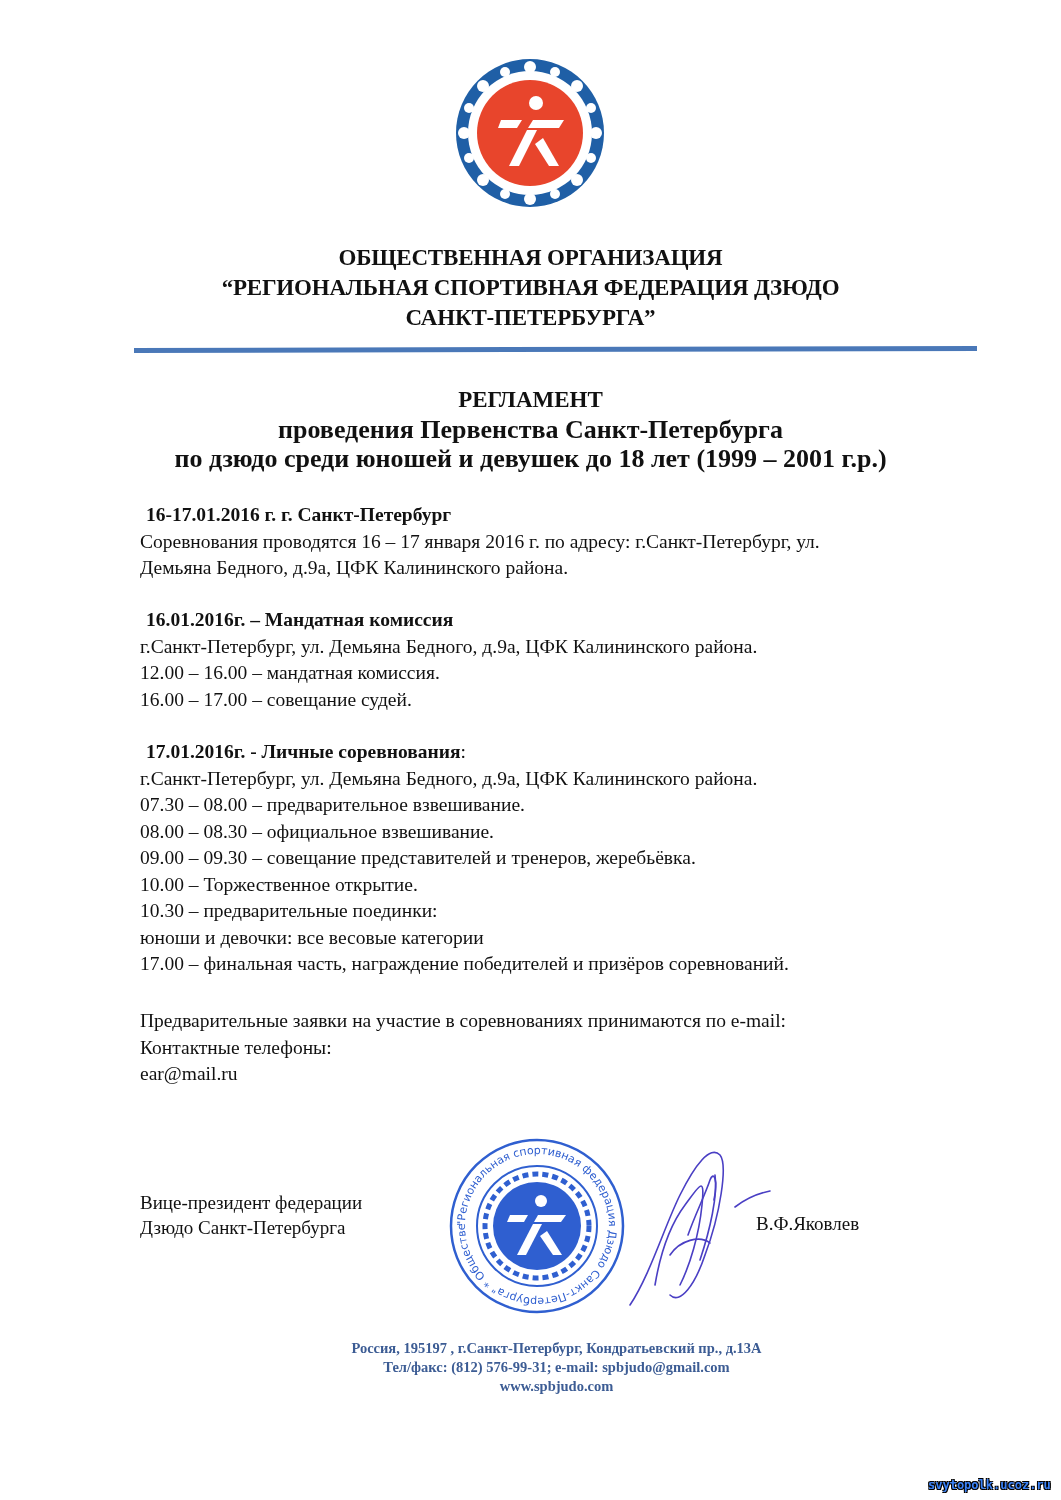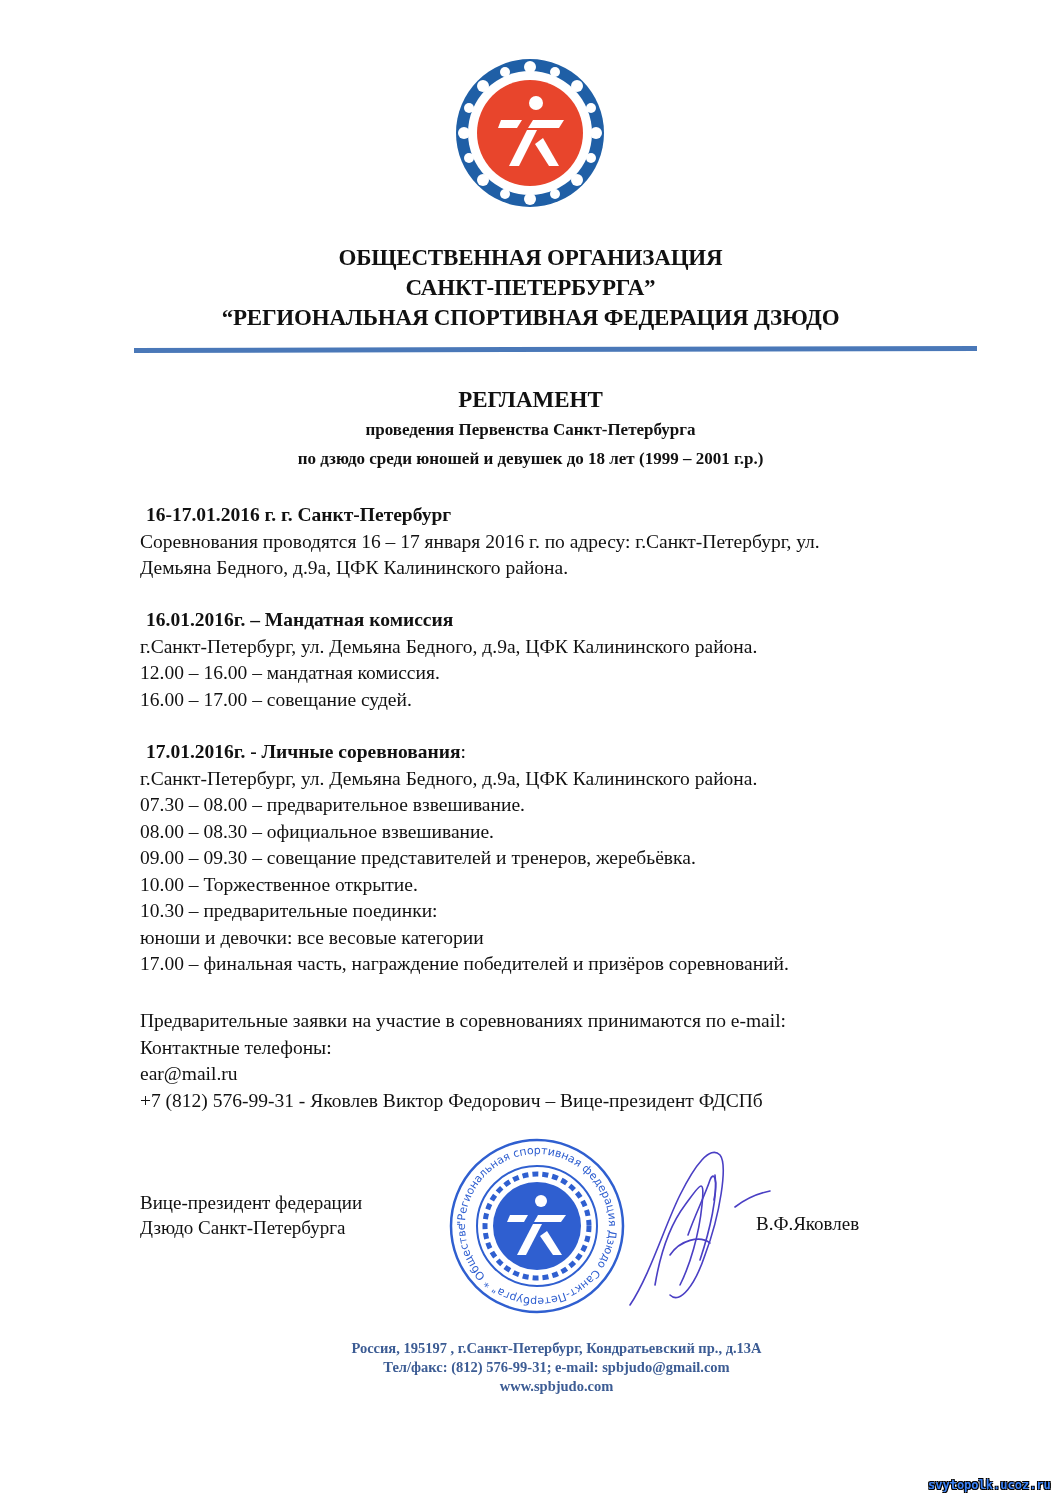--- a/index.html
+++ b/index.html
@@ -6,21 +6,21 @@
   body { width:1061px; height:1500px; position:relative; overflow:hidden;
          font-family:"Liberation Serif", serif; color:#111; }
   .abs { position:absolute; }
   .logo { left:455px; top:58px; width:150px; height:150px; }
   .org { left:0; width:1061px; text-align:center; font-weight:bold;
          font-size:23px; line-height:30px; top:243px; letter-spacing:-0.2px; }
   .rule { left:134px; top:347px; width:843px; height:5px; background:#4a78b8;
           transform:rotate(-0.15deg); }
   .title { left:0; width:1061px; text-align:center; font-weight:bold; top:385px; }
   .title .t1 { font-size:23px; line-height:30px; }
-  .title .t2 { font-size:17px; line-height:29px; }
+  .title .t2 { font-size:26px; line-height:29px; }
   .body-block { left:140px; width:880px; font-size:19.5px; line-height:26.5px; }
   .body-block .h { font-weight:bold;margin-left:6px; }
   .sig-left { left:140px; top:1190px; font-size:19px; line-height:25px; }
   .sig-right { left:756px; top:1213px; font-size:19px; }
   .stamp { left:448px; top:1137px; width:178px; height:178px; }
   .signature { left:610px; top:1135px; width:180px; height:180px; }
   .footer { left:0; width:1113px; text-align:center; top:1339px; color:#3c5c94;
             font-weight:bold; font-size:14.5px; line-height:19px; }
   .watermark { left:928px; top:1478px; font-family:"DejaVu Sans Mono", monospace;
                font-size:12px; font-weight:bold; color:#3b82f6;
@@ -56,22 +56,22 @@
     <circle cx="81" cy="45" r="7" fill="#ffffff"></circle>
     <polygon points="46,62 67,62 62,70 43,70" fill="#ffffff"></polygon>
     <polygon points="78,62 109,62 104,70 73,70" fill="#ffffff"></polygon>
     <polygon points="72,72 82,72 64,108 54,108" fill="#ffffff"></polygon>
     <polygon points="80,86 88,80 104,108 94,108" fill="#ffffff"></polygon>
   </svg>
 </div>
 
 <div class="abs org">
   <div>ОБЩЕСТВЕННАЯ ОРГАНИЗАЦИЯ</div>
+  <div>“РЕГИОНАЛЬНАЯ СПОРТИВНАЯ ФЕДЕРАЦИЯ ДЗЮДО</div>
   <div>САНКТ-ПЕТЕРБУРГА”</div>
-  <div>“РЕГИОНАЛЬНАЯ СПОРТИВНАЯ ФЕДЕРАЦИЯ ДЗЮДО</div>
 </div>
 
 <div class="abs rule"></div>
 
 <div class="abs title">
   <div class="t1">РЕГЛАМЕНТ</div>
   <div class="t2">проведения Первенства Санкт-Петербурга</div>
   <div class="t2">по дзюдо среди юношей и девушек до 18 лет (1999 – 2001 г.р.)</div>
 </div>
 
@@ -97,21 +97,20 @@
   <div>10.00 – Торжественное открытие.</div>
   <div>10.30 – предварительные поединки:</div>
   <div>юноши и девочки: все весовые категории</div>
   <div>17.00 – финальная часть, награждение победителей и призёров соревнований.</div>
 </div>
 
 <div class="abs body-block" style="top:1008px;">
   <div>Предварительные заявки на участие в соревнованиях принимаются по e-mail:</div>
   <div>Контактные телефоны:</div>
   <div>ear@mail.ru</div>
-  <div>+7 (812) 576-99-31  - Яковлев Виктор Федорович – Вице-президент ФДСПб</div>
 </div>
 
 <div class="abs sig-left">
   <div>Вице-президент федерации</div>
   <div>Дзюдо Санкт-Петербурга</div>
 </div>
 
 <div class="abs stamp">
   <svg width="178" height="178" viewBox="0 0 178 178">
     <defs>

